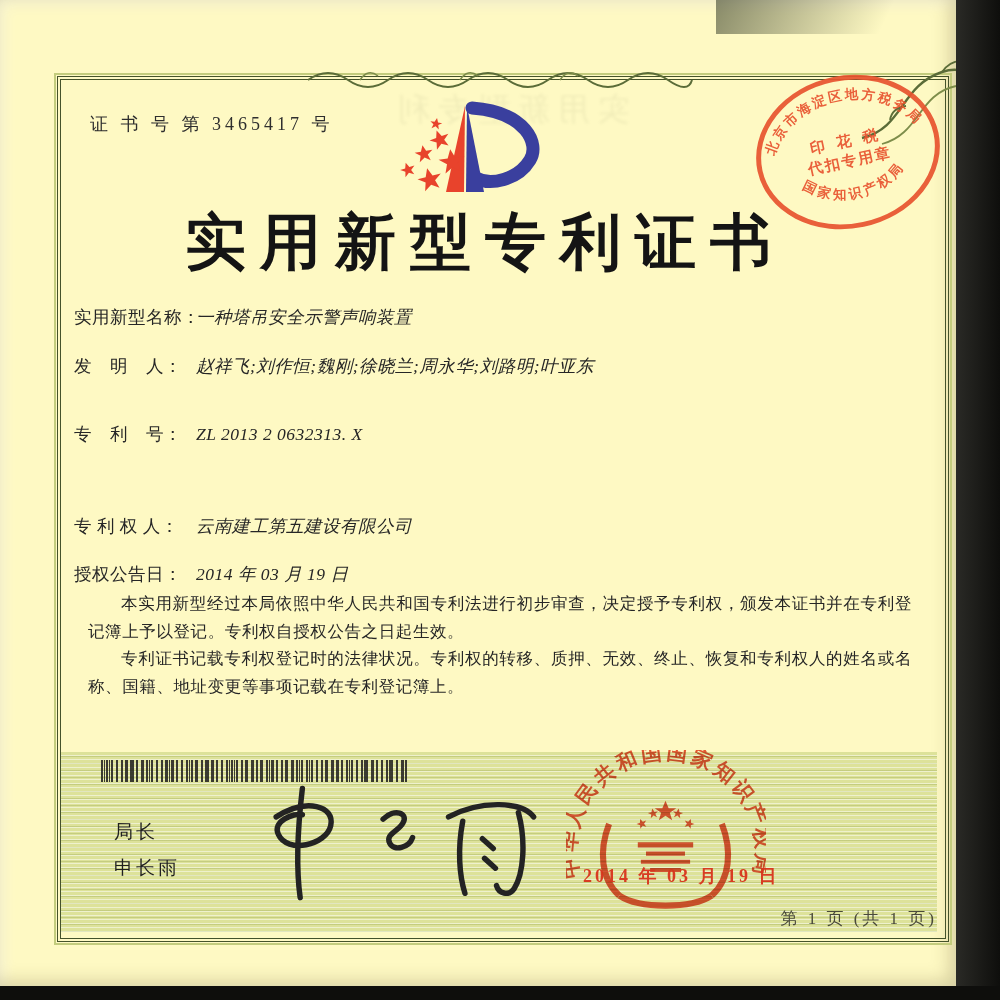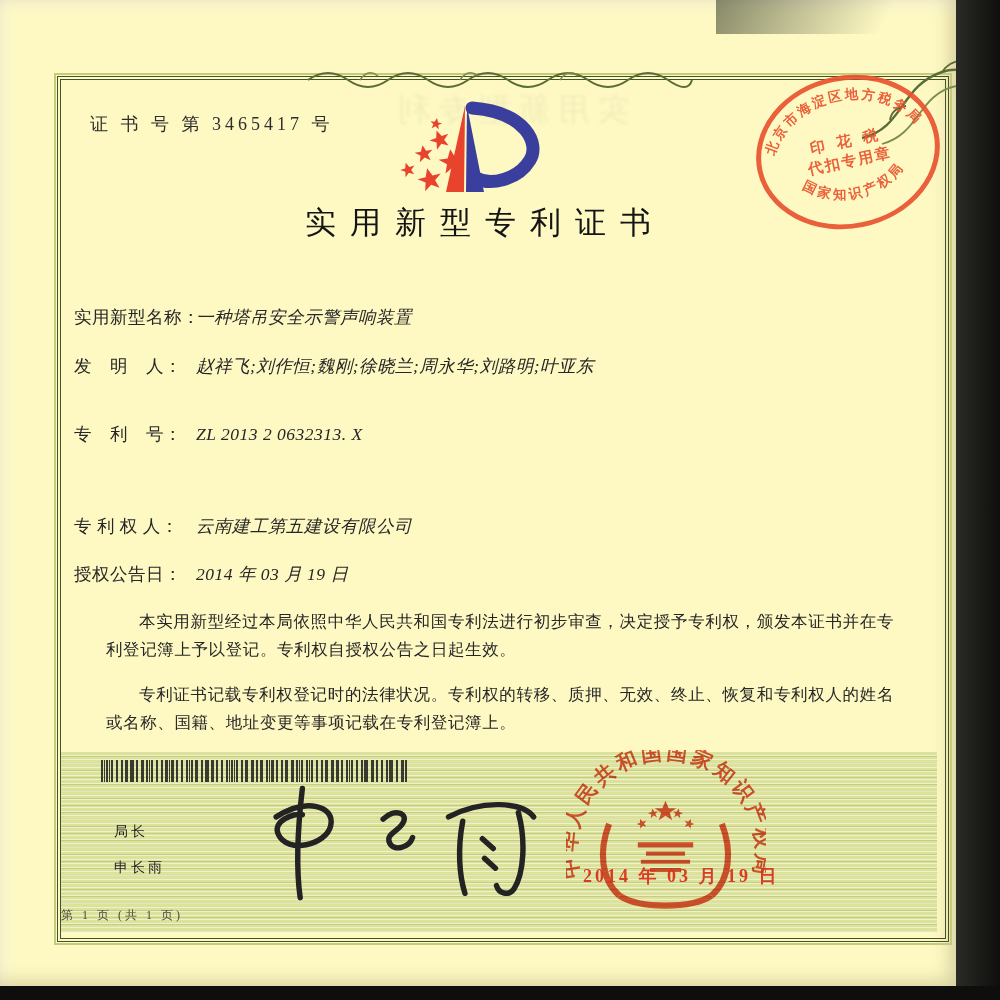--- a/index.html
+++ b/index.html
@@ -10,42 +10,42 @@
     background:linear-gradient(115deg, rgba(40,48,30,.55), rgba(40,48,30,0) 70%);}
   .frame{position:absolute;left:57px;top:76px;width:884px;height:858px;
     border:4px double #44522a;outline:2px solid #c3cc7d;outline-offset:1px;}
   .ornament-top{position:absolute;left:300px;top:62px;width:400px;height:28px;}
   .ornament-corner{position:absolute;left:856px;top:42px;width:118px;height:108px;}
   .ghost{position:absolute;left:310px;top:88px;width:400px;text-align:center;font-size:32px;
     letter-spacing:8px;color:#9a9a72;opacity:.12;transform:scaleX(-1);filter:blur(1.5px);}
   .cert-no{position:absolute;left:90px;top:112px;font-size:18px;letter-spacing:4px;color:#2e2e2e;}
   .logo{position:absolute;left:388px;top:96px;width:160px;height:106px;}
   .stamp{position:absolute;left:748px;top:62px;width:200px;height:180px;transform:rotate(-12deg);opacity:.92;}
-  .title{position:absolute;left:0;top:202px;width:956px;text-align:center;font-size:31px;font-weight:normal;
+  .title{position:absolute;left:0;top:202px;width:956px;text-align:center;font-size:61px;font-weight:bold;
     color:#141414;letter-spacing:14px;text-indent:14px;}
   .row{position:absolute;left:74px;width:800px;display:flex;font-size:17.5px;color:#262626;letter-spacing:.5px;line-height:28px;align-items:center;}
   .row .lbl{flex:none;width:122px;white-space:pre;}
   .row .val{flex:1;font-style:italic;}
   .paras{position:absolute;left:88px;top:590px;width:824px;color:#262626;}
-  .paras p{margin:18px;font-size:16.5px;line-height:27.5px;text-indent:2em;text-align:justify;letter-spacing:.6px;}
+  .paras p{margin:0;font-size:16.5px;line-height:27.5px;text-indent:2em;text-align:justify;letter-spacing:.6px;}
   .band{position:absolute;left:61px;top:752px;width:876px;height:180px;background:#dde29a;
     background-image:repeating-linear-gradient(0deg, rgba(255,255,255,.5) 0 1px, rgba(255,255,255,0) 1px 4px),
       repeating-linear-gradient(0deg, rgba(133,150,62,.28) 0 1px, rgba(133,150,62,0) 1px 7px);}
   .barcode{position:absolute;left:40px;top:8px;width:306px;height:22px;
     background:
       repeating-linear-gradient(90deg,#1d1d1d 0 2px, transparent 2px 5px),
       repeating-linear-gradient(90deg,#1d1d1d 0 1px, transparent 1px 8px),
       repeating-linear-gradient(90deg, transparent 0 3px, #1d1d1d 3px 4px, transparent 4px 13px);
     opacity:.85;}
-  .director{position:absolute;left:53px;top:62px;font-size:14px;color:#1f1f1f;line-height:36px;letter-spacing:3px;}
+  .director{position:absolute;left:53px;top:62px;font-size:19px;color:#1f1f1f;line-height:36px;letter-spacing:3px;}
   .signature{position:absolute;left:168px;top:30px;width:330px;height:120px;}
   .seal{position:absolute;left:505px;top:-2px;width:200px;height:200px;opacity:.9;mix-blend-mode:multiply;}
   .seal-date{position:absolute;left:522px;top:112px;font-size:18px;font-weight:bold;color:#d8341c;
     letter-spacing:3px;white-space:nowrap;opacity:.95;}
-  .page-ind{position:absolute;left:0;top:155px;width:100%;text-align:left;font-size:12px;color:#4a4a3a;letter-spacing:3px;}
+  .page-ind{position:absolute;left:0;top:155px;width:100%;text-align:right;font-size:17px;color:#4a4a3a;letter-spacing:3px;}
   .edge-right{position:absolute;right:0;top:0;width:44px;height:1000px;background:linear-gradient(90deg,#2a2a26,#0e0e0c);}
   .edge-bottom{position:absolute;left:0;bottom:0;width:1000px;height:14px;background:#0e0e0c;}
 </style>
 </head>
 <body>
 
 <div class="page">
   <div class="page-corner-shade"></div>
 
   <div class="frame"></div>

